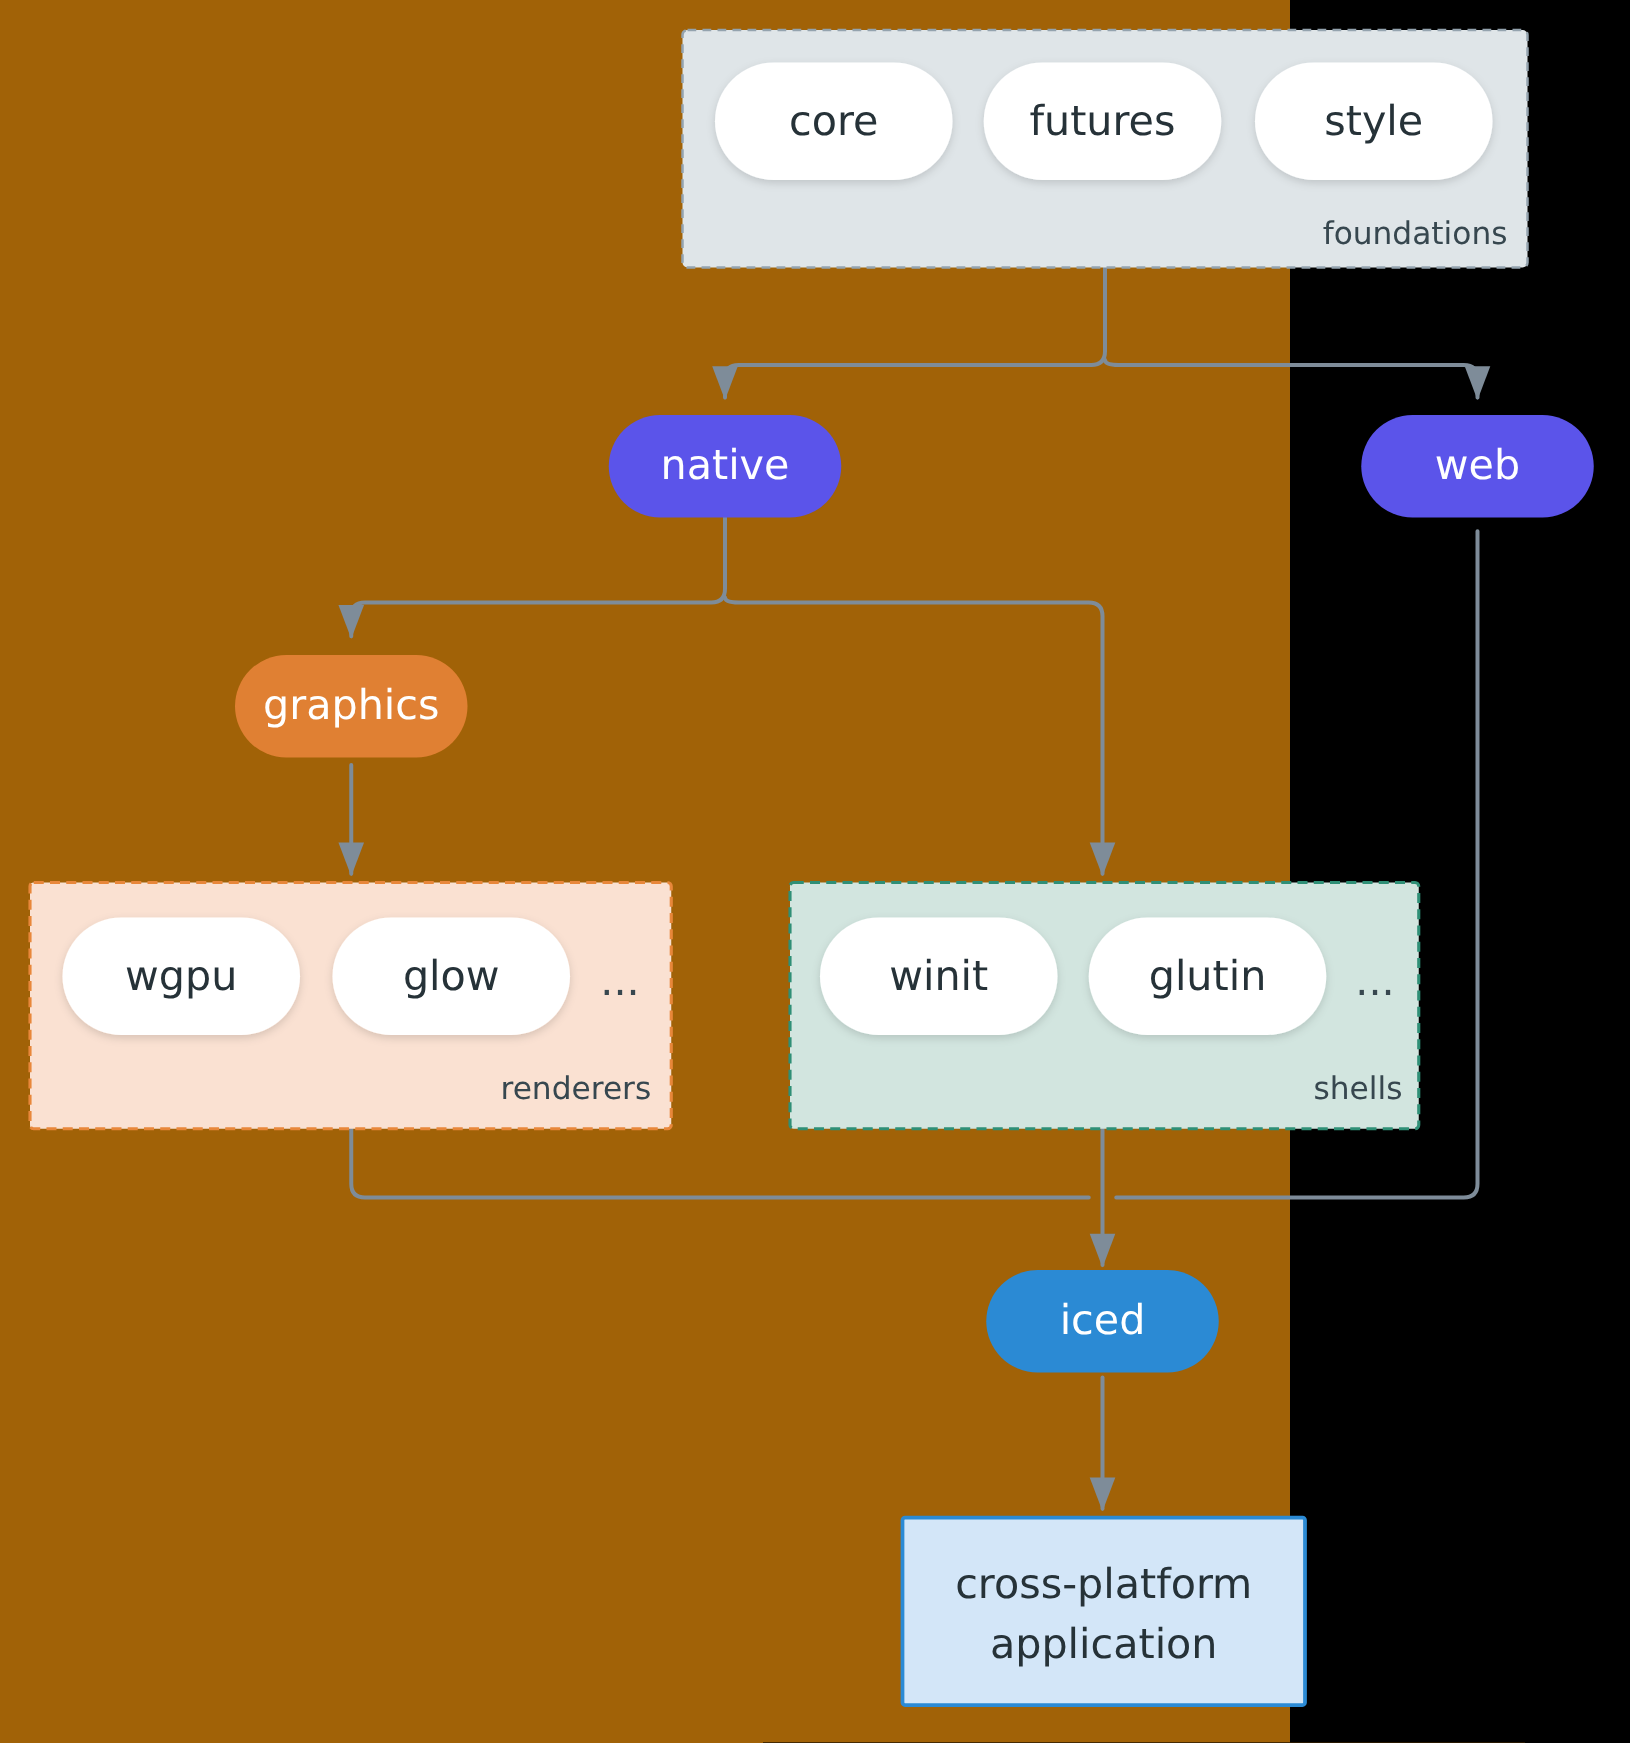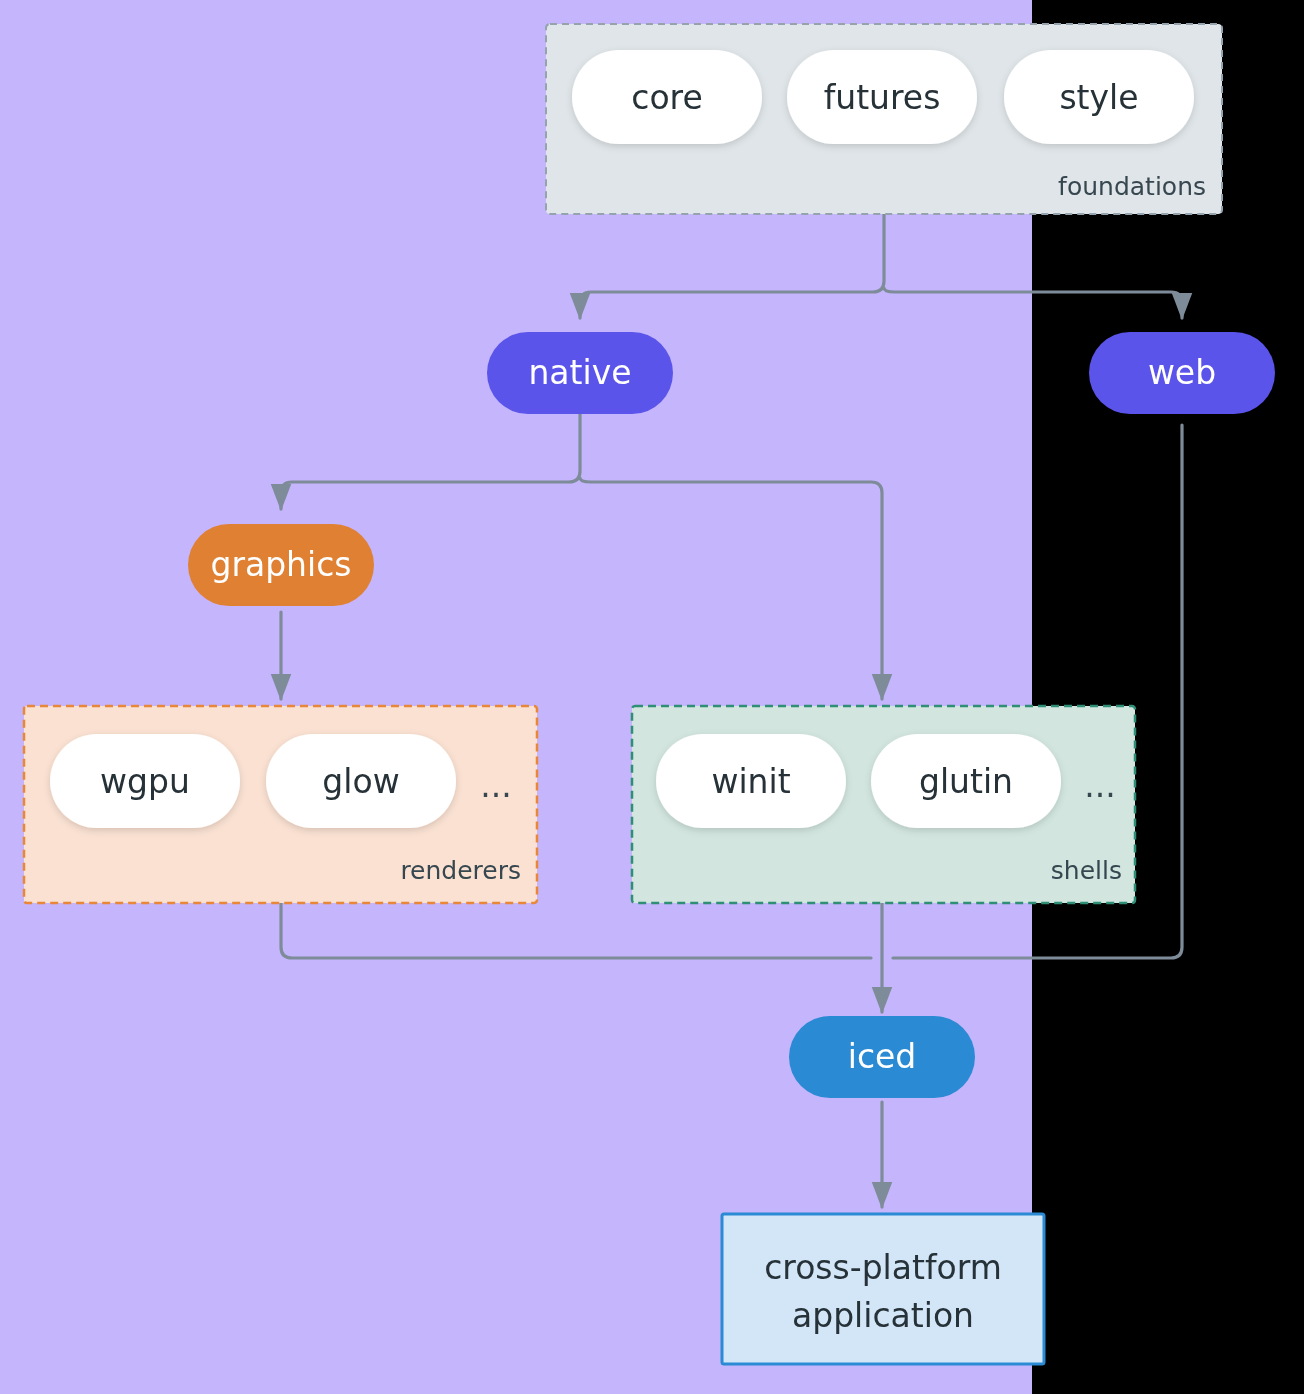--- a/index.html
+++ b/index.html
@@ -11,21 +11,21 @@
   body {
     width: 1304px;
     height: 1394px;
     overflow: hidden;
     font-family: "DejaVu Sans", sans-serif;
   }
   #diagram-root {
     position: relative;
     width: 1032px;
     height: 1394px;
-    background: #c4b5fd;
+    background: #a16207;
   }
   svg.diagram {
     display: block;
     width: 1304px;
     height: 1394px;
   }
   .grp-label {
     font-family: "DejaVu Sans", sans-serif;
     font-size: 25px;
     fill: #37474f;

